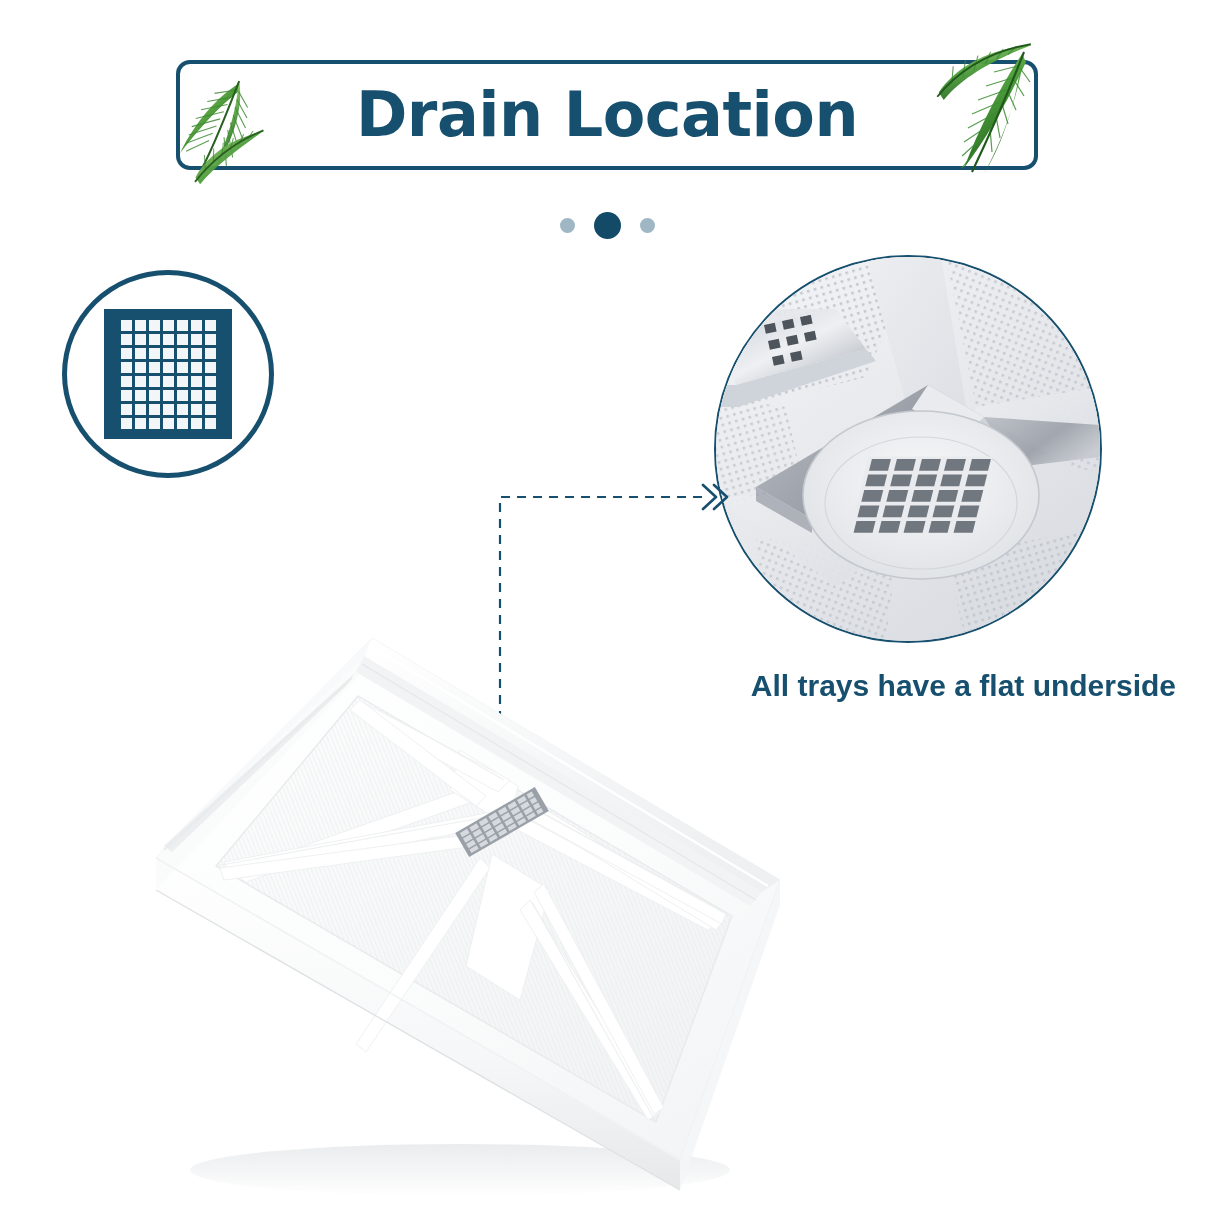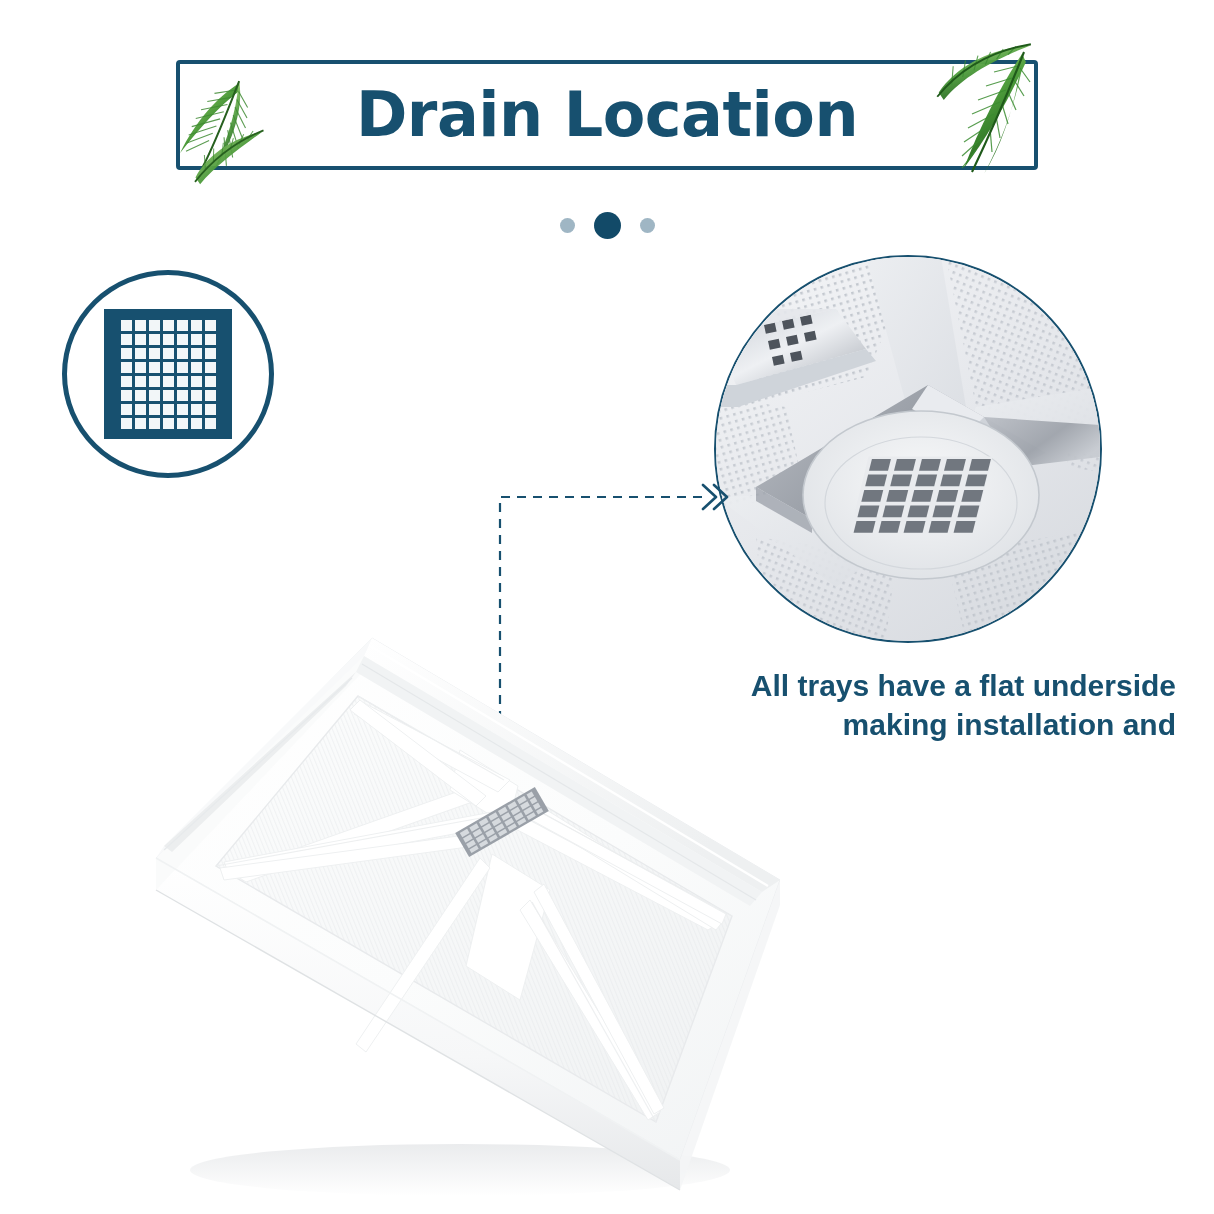--- a/index.html
+++ b/index.html
@@ -17,21 +17,21 @@
   }
 
   
   #title-banner {
     position: absolute;
     left: 176px;
     top: 60px;
     width: 862px;
     height: 110px;
     border: 4px solid #17506F;
-    border-radius: 4px;
+    border-radius: 14px;
     background: #ffffff;
     box-sizing: border-box;
   }
   #title-text {
     position: absolute;
     left: 0; right: 0;
     top: 50%;
     transform: translateY(-50%);
     text-align: center;
     font-size: 62px;
@@ -583,14 +583,13 @@
       </g>
     </g>
 
     <path d="M36 290 L560 590" stroke="#dfe2e4" stroke-width="1.4" fill="none"></path>
     <path d="M36 258 L560 560" stroke="#f0f2f3" stroke-width="1.6" fill="none"></path>
   </svg>
 </div>
 
 <div id="caption-text">
   <span class="cap-line">All trays have a flat underside</span>
-  <span class="cap-line">making installation and</span>
 </div>
 
 </body></html>

